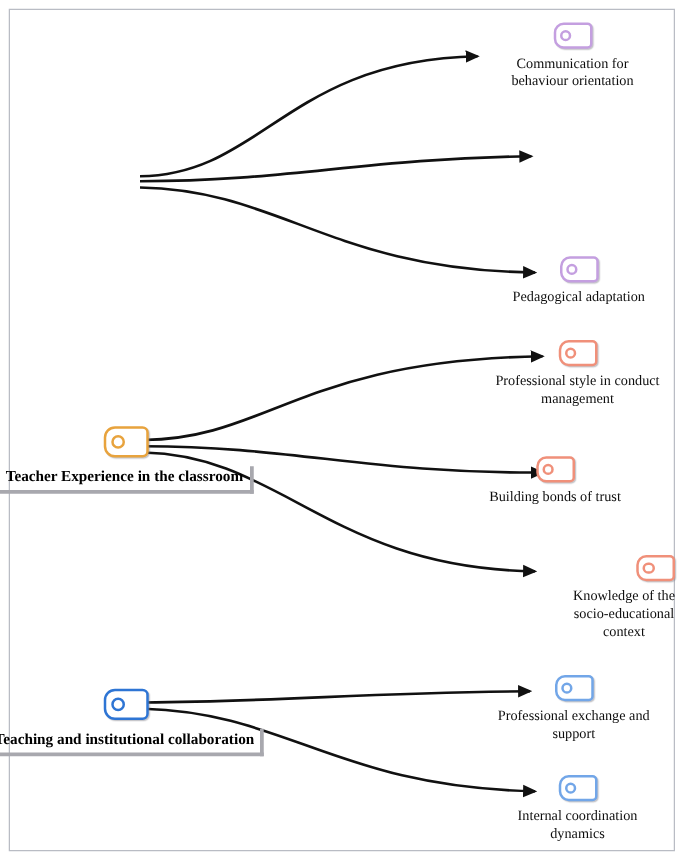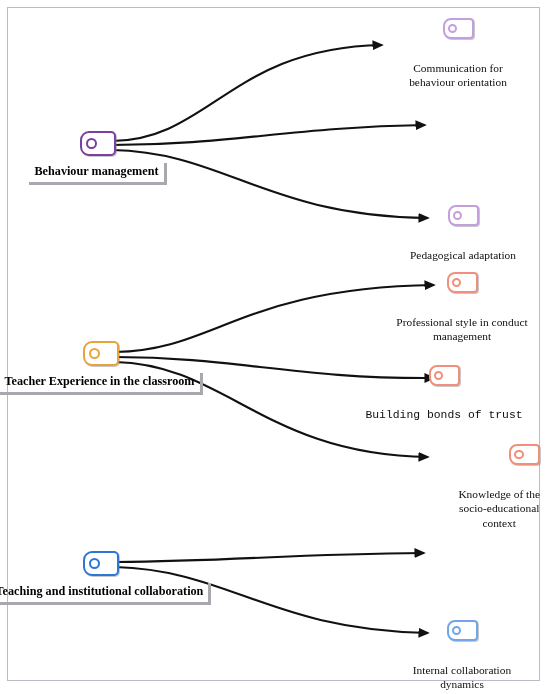--- a/index.html
+++ b/index.html
@@ -88,21 +88,21 @@
     border-width: 2.4px;
     border-radius: 8px 4px 4px 8px;
   }
   .child .tag .hole {
     width: 9.5px;
     height: 9.5px;
     border-width: 2.1px;
     margin-left: 3px;
   }
   .child-label {
-    margin-top: 22px;
+    margin-top: 5px;
     font-size: 11.4px;
     line-height: 1.26;
     color: #0e0e0e;
     text-align: center;
     white-space: pre-line;
   }
 
   
   .c-purple .tag, .c-purple .tag .hole { border-color: #7b3fa0; }
   .c-lavender .tag, .c-lavender .tag .hole { border-color: #c49fe0; }
@@ -136,27 +136,20 @@
       <path d="M 115,357 C 235,357 295,379 434,378" fill="none" stroke="#111111" stroke-width="2.1" marker-end="url(#arrow)"></path>
       <path d="M 115,362 C 225,364 265,455 428,457" fill="none" stroke="#111111" stroke-width="2.1" marker-end="url(#arrow)"></path>
     </g>
 
     <g>
       <path d="M 115,562 C 235,561 290,554 424,553" fill="none" stroke="#111111" stroke-width="2.1" marker-end="url(#arrow)"></path>
       <path d="M 115,567 C 230,570 270,630 428,633" fill="none" stroke="#111111" stroke-width="2.1" marker-end="url(#arrow)"></path>
     </g>
   </svg>
 
-  <div class="node root c-purple" style="left:53px; top:131px; width:90px;">
-    <div class="tag">
-      <div class="hole"></div>
-    </div>
-    <div class="root-label">Behaviour
-management</div>
-  </div>
 
   <div class="node child c-lavender" style="left:368px; top:18px; width:180px;">
     <div class="tag">
       <div class="hole"></div>
     </div>
     <div class="child-label">Communication for
 behaviour orientation</div>
   </div>
 
 
@@ -176,21 +169,21 @@
   </div>
 
   <div class="node child c-salmon" style="left:376px; top:272px; width:172px;">
     <div class="tag">
       <div class="hole"></div>
     </div>
     <div class="child-label">Professional style in conduct
 management</div>
   </div>
 
-  <div class="node child c-salmon" style="left:362px; top:365px; width:164px;font-family:Liberation Mono, monospace;">
+  <div class="node child c-salmon" style="left:362px; top:365px; width:164px;">
     <div class="tag">
       <div class="hole"></div>
     </div>
     <div class="child-label">Building bonds of trust</div>
   </div>
 
   <div class="node child c-salmon" style="left:390px; top:444px; width:150px;align-items:flex-end;">
     <div class="tag">
       <div class="hole"></div>
     </div>
@@ -200,22 +193,29 @@
   </div>
 
   <div class="node root c-blue" style="left:56px; top:551px; width:90px;">
     <div class="tag">
       <div class="hole"></div>
     </div>
     <div class="root-label">Teaching and institutional
 collaboration</div>
   </div>
 
+  <div class="node child c-lightblue" style="left:371px; top:540px; width:176px;">
+    <div class="tag">
+      <div class="hole"></div>
+    </div>
+    <div class="child-label">Professional exchange and
+support</div>
+  </div>
 
   <div class="node child c-lightblue" style="left:382px; top:620px; width:160px;">
     <div class="tag">
       <div class="hole"></div>
     </div>
-    <div class="child-label">Internal collaboration
+    <div class="child-label">Internal coordination
 dynamics</div>
   </div>
 
 </div>
 
 </body></html>

